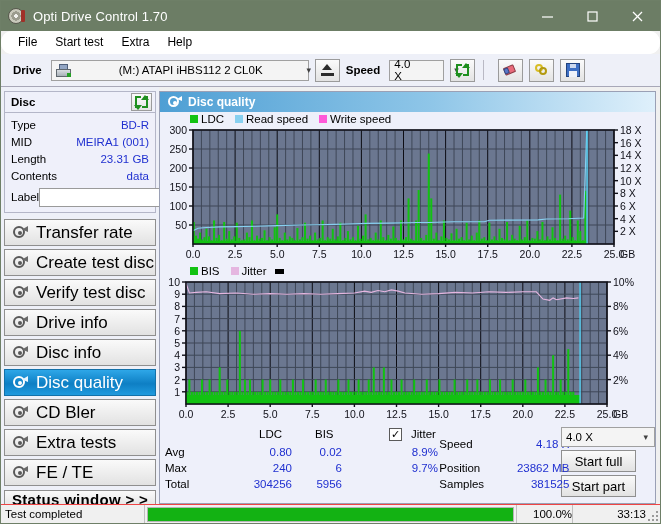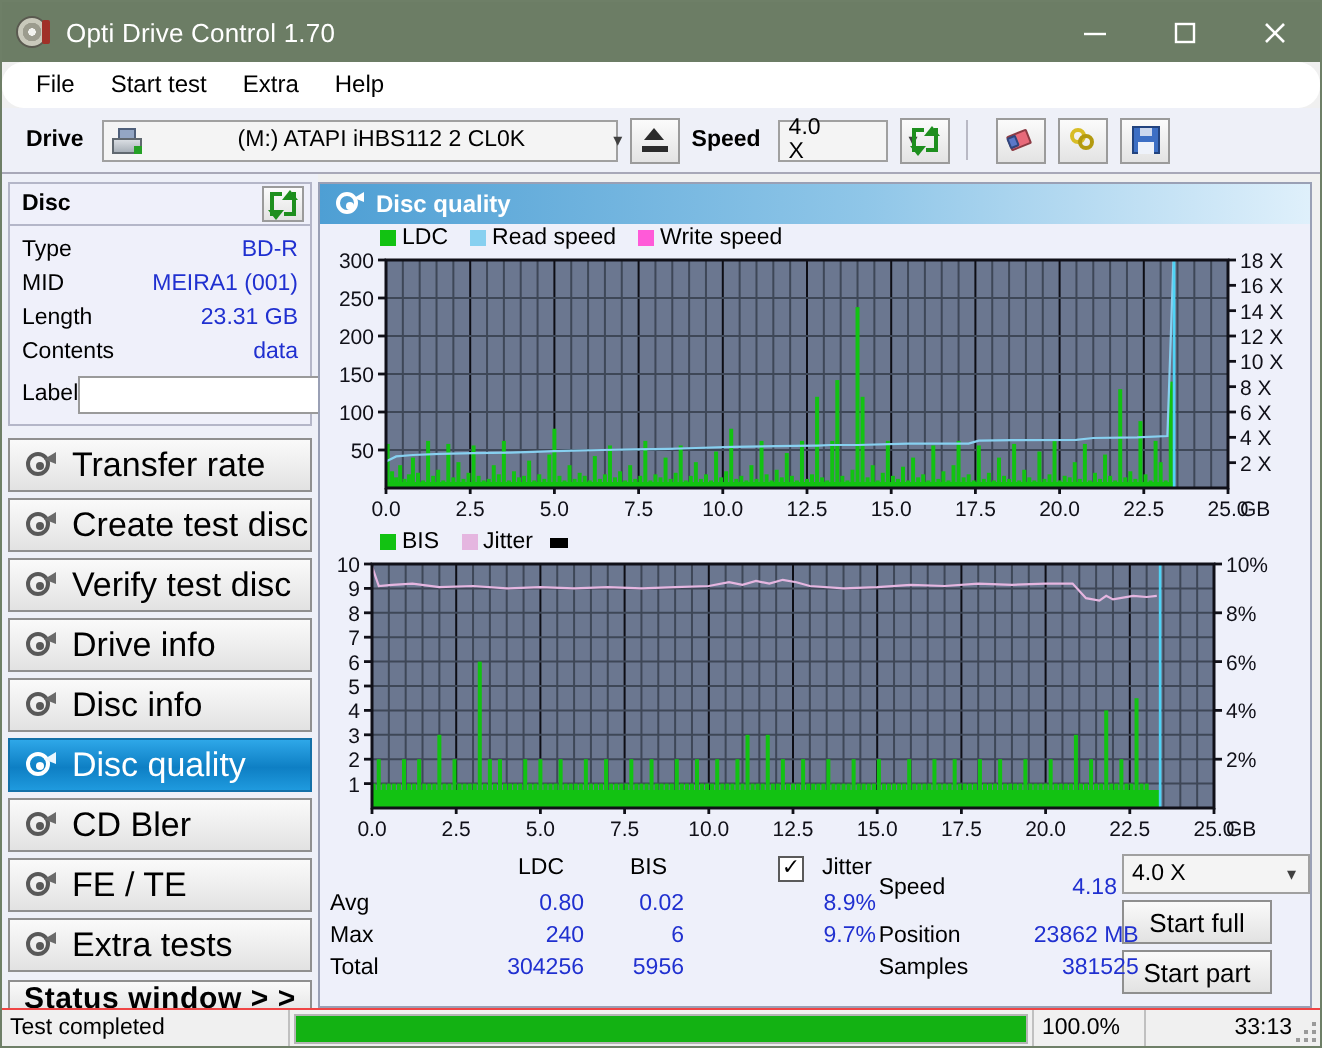--- a/index.html
+++ b/index.html
@@ -285,21 +285,21 @@
     border-right:1px solid #c0c0c0;
   }
   #progress-cell { flex:1; display:flex; align-items:center; padding:2px 2px; }
   #progress-outer {
     flex:1; height:15px; background:#ffffff; border:1px solid #b5b5b5;
     position:relative; overflow:hidden;
   }
   #progress-fill { height:100%; background:#13b213; width:100%; }
   #pct-cell {
     width:56px; display:flex; align-items:center; justify-content:flex-start;
-    padding-left:4px; font-size:11.5px;
+    padding-left:16px; font-size:11.5px;
     border-left:1px solid #c0c0c0;
   }
   #time-cell {
     width:88px; display:flex; align-items:center; justify-content:flex-end;
     padding-right:14px; font-size:11.5px;
     border-left:1px solid #c0c0c0;
   }
   #grip {
     position:absolute; right:2px; bottom:2px; width:12px; height:12px;
   }
@@ -486,28 +486,28 @@
               <i class="ring"></i>
               <i class="mark"></i>
             </span>
           <span>CD Bler</span>
         </div>
         <div class="navbtn">
           <span class="nic">
               <i class="ring"></i>
               <i class="mark"></i>
             </span>
-          <span>FE / TE</span>
+          <span>Extra tests</span>
         </div>
         <div class="navbtn">
           <span class="nic">
               <i class="ring"></i>
               <i class="mark"></i>
             </span>
-          <span>Extra tests</span>
+          <span>FE / TE</span>
         </div>
       </div>
 
       <div class="spacer"></div>
 
       <div id="status-window-btn">Status window &gt; &gt;</div>
     </div>
 
     <div id="main">
 

